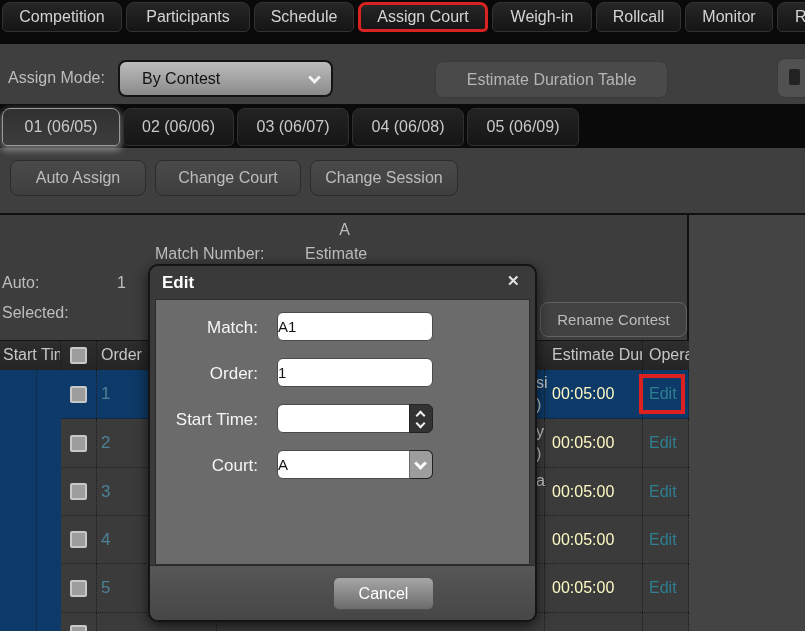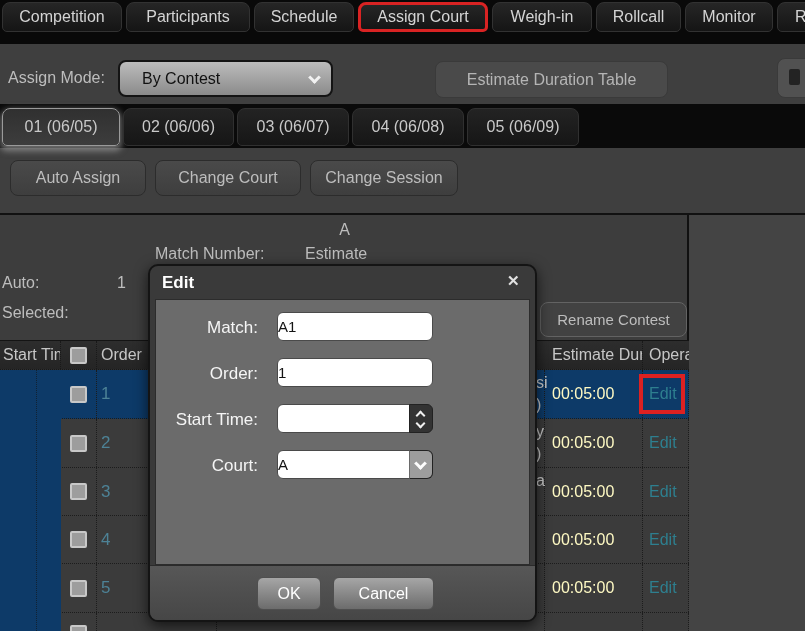--- a/index.html
+++ b/index.html
@@ -315,16 +315,15 @@
 
   <div class="flabel" style="top:190px">Court:</div>
   <div class="finput" style="top:184px;display:flex;align-items:center">
     <span>A</span>
   </div>
   <div class="spinner court-dd" style="top:184px">
     <span class="chev"></span>
   </div>
 
   <div class="modal-footer">
-    <div class="dlg-btn" style="left:107px;width:64px">OK</div>
     <div class="dlg-btn" style="left:183px;width:101px">Cancel</div>
   </div>
 </div>
 
 </body></html>

